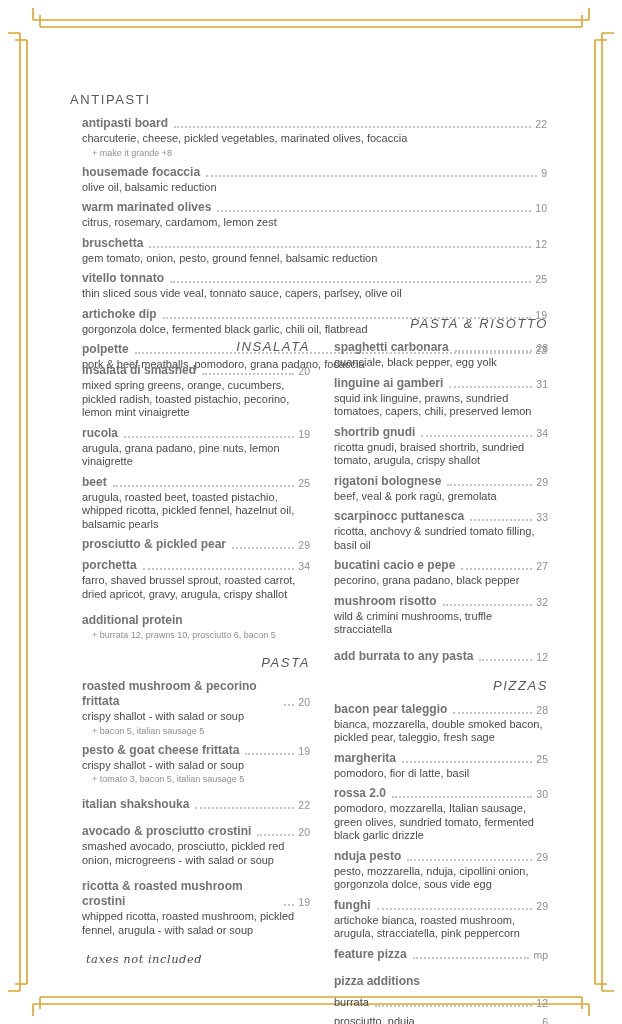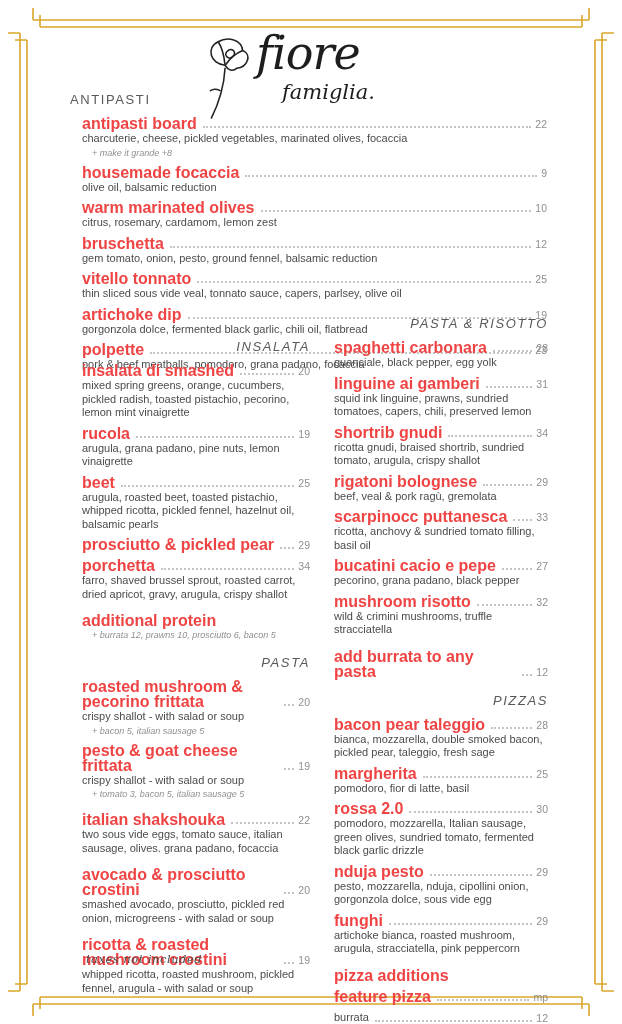--- a/index.html
+++ b/index.html
@@ -33,36 +33,36 @@
     font-size:13px;color:#58595b;letter-spacing:1.6px;
     margin:0 0 9px 0;
   }
   .title-left .section-title{text-align:left;margin-left:-12px;}
   .title-center .section-title{text-align:right;margin-top:14px;font-style:italic;}
   .section:first-child .section-title{margin-top:0;}
 
   .item{margin-bottom:6px;}
   .item-row{display:flex;align-items:flex-end;}
   .item-name{
-    font-weight:bold;font-size:16px;color:#ef4444;line-height:15px;
+    font-weight:bold;font-size:12px;color:#737373;line-height:15px;
   }
   .plain .item-name{font-weight:normal;font-size:11px;color:#4b4b4b;}
   .leader{
     flex:1;min-width:10px;
     border-bottom:2px dotted #c4c4c4;
     margin:0 4px 3px 6px;
   }
   .item-price{
     font-size:10.5px;color:#8f8f8f;line-height:14px;white-space:nowrap;
   }
   .item-desc{
     font-size:11px;color:#4b4b4b;line-height:13.5px;margin-top:1px;
   }
   .item-note{
-    font-size:9px;font-style:italic;color:#8f8f8f;
+    font-size:9px;color:#8f8f8f;
     margin:2px 0 2px 10px;line-height:11px;
   }
   .plain{margin-bottom:4px;}
   .gap-top{margin-top:12px;}
 
   
   .antipasti-wrap{position:absolute;left:82px;top:92px;width:465px;}
   .left-col{position:absolute;left:82px;top:339px;width:228px;}
   .right-col{position:absolute;left:334px;top:316px;width:214px;}
 
@@ -82,32 +82,20 @@
       M33,20 H589 M40,27 H582
       M33,1004 H589 M40,997 H582
       M20,33 V991 M27,40 V984
       M602,33 V991 M595,40 V984
       M33,20 V8  M40,27 V15  M20,33 H8  M27,40 H15
       M589,20 V8 M582,27 V15 M602,33 H614 M595,40 H607
       M33,1004 V1016 M40,997 V1009 M20,991 H8 M27,984 H15
       M589,1004 V1016 M582,997 V1009 M602,991 H614 M595,984 H607"></path>
   </svg>
 
-  <div class="logo">
-    <svg class="flower" viewBox="0 0 58 90" fill="none" stroke="#222222" stroke-width="1.6" stroke-linecap="round" stroke-linejoin="round">
-      <path d="M27,34 C12,33 7,16 20,10 C30,4 44,8 45,19 C55,23 50,36 39,37 C35,41 30,39 27,34 Z"></path>
-      <path d="M20,10 C24,16 26,24 27,34"></path>
-      <path d="M45,19 C38,22 32,27 28,33"></path>
-      <path d="M29,20 c4,-5 11,0 6,5 c-4,4 -10,-1 -6,-5 Z"></path>
-      <path d="M27,37 C26,55 22,70 13,88"></path>
-      <path d="M22,60 C18,58 15,58 12,60"></path>
-    </svg>
-    <div class="brand-name">fiore</div>
-    <div class="brand-sub">famiglia.</div>
-  </div>
 
   <div class="antipasti-wrap title-left" id="sec-antipasti">
       <div class="section">
         <div class="section-title">ANTIPASTI</div>
         <div class="item">
           <div class="item-row">
             <span class="item-name ">antipasti board</span>
             <span class="leader"></span>
             <span class="item-price">22</span>
           </div>
@@ -233,21 +221,20 @@
           </div>
           <div class="item-desc">crispy shallot - with salad or soup</div>
           <div class="item-note">+ tomato 3, bacon 5, italian sausage 5</div>
         </div>
         <div class="item gap-top">
           <div class="item-row">
             <span class="item-name ">italian shakshouka</span>
             <span class="leader"></span>
             <span class="item-price">22</span>
           </div>
-          <div class="item-desc">two sous vide eggs, tomato sauce, italian sausage, olives. grana padano, focaccia</div>
         </div>
         <div class="item gap-top">
           <div class="item-row">
             <span class="item-name ">avocado &amp; prosciutto crostini</span>
             <span class="leader"></span>
             <span class="item-price">20</span>
           </div>
           <div class="item-desc">smashed avocado, prosciutto, pickled red onion, microgreens -  with salad or soup</div>
         </div>
         <div class="item gap-top">
@@ -363,30 +350,30 @@
           <div class="item-desc">pesto, mozzarella, nduja, cipollini onion, gorgonzola dolce, sous vide egg</div>
         </div>
         <div class="item">
           <div class="item-row">
             <span class="item-name ">funghi</span>
             <span class="leader"></span>
             <span class="item-price">29</span>
           </div>
           <div class="item-desc">artichoke bianca, roasted mushroom, arugula, stracciatella, pink peppercorn</div>
         </div>
+        <div class="item">
+          <div class="item-row">
+            <span class="item-name ">feature pizza</span>
+            <span class="leader"></span>
+            <span class="item-price">mp</span>
+          </div>
+        </div>
         <div class="item gap-top">
           <div class="item-row">
             <span class="item-name ">pizza additions</span>
-          </div>
-        </div>
-        <div class="item">
-          <div class="item-row">
-            <span class="item-name ">feature pizza</span>
-            <span class="leader"></span>
-            <span class="item-price">mp</span>
           </div>
         </div>
         <div class="item plain">
           <div class="item-row">
             <span class="item-name">burrata</span>
             <span class="leader"></span>
             <span class="item-price">12</span>
           </div>
         </div>
         <div class="item plain">

